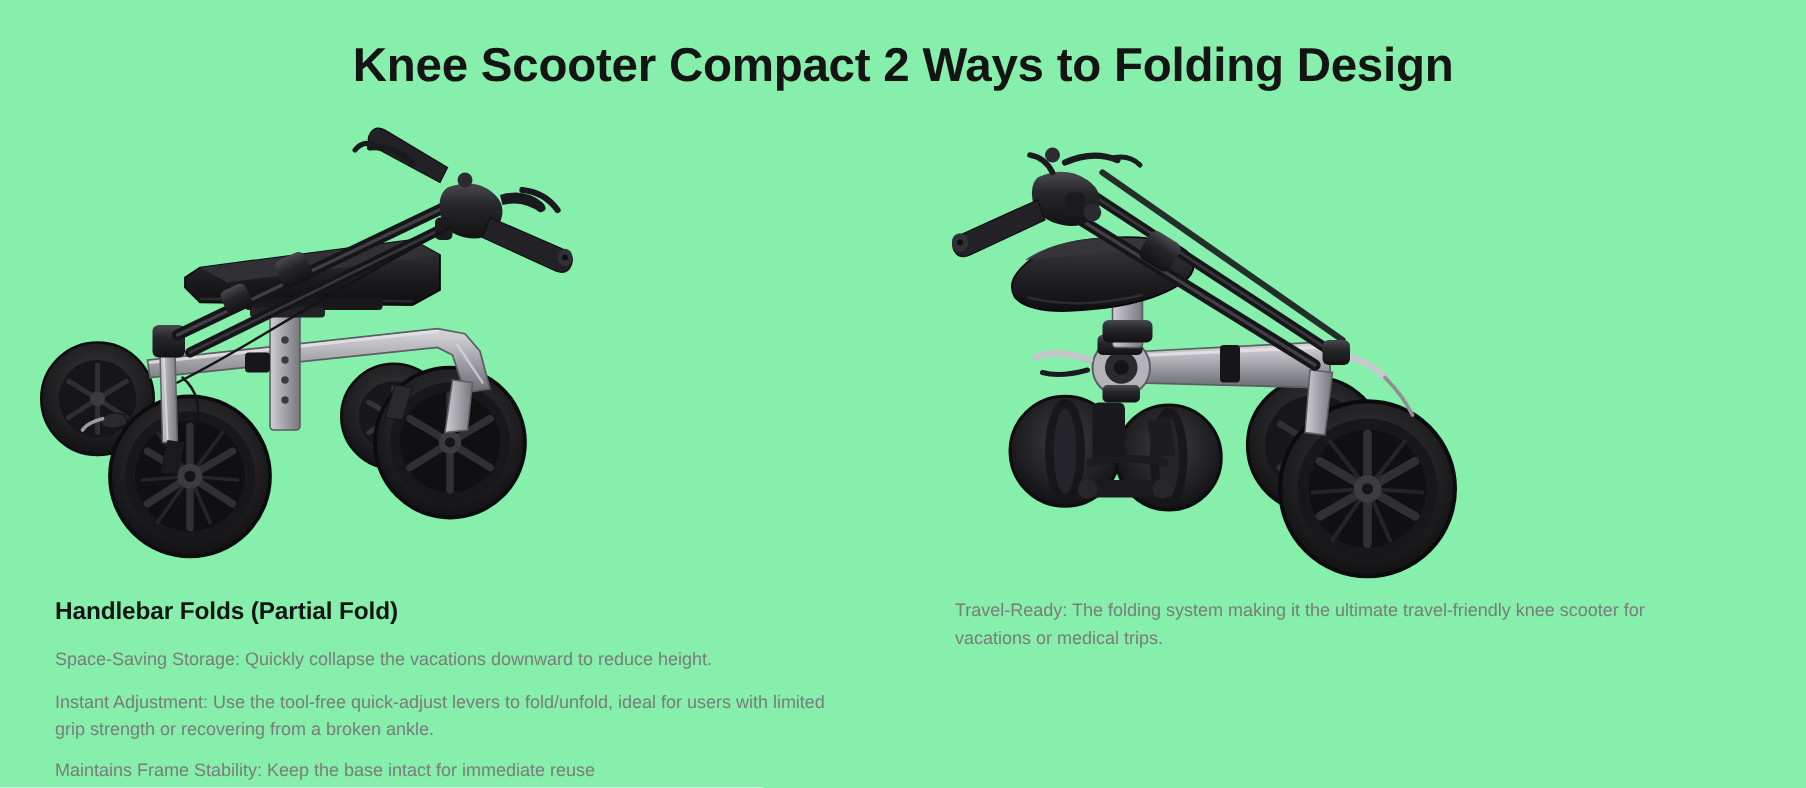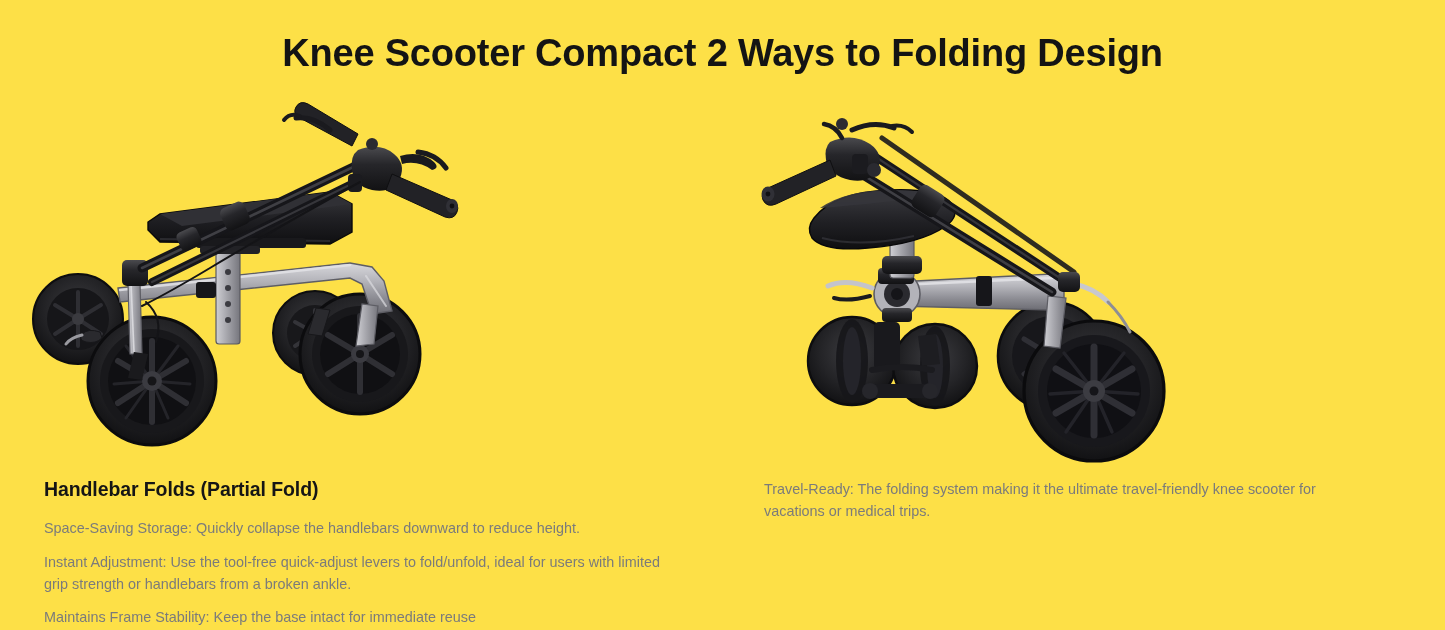--- a/index.html
+++ b/index.html
@@ -13,21 +13,21 @@
     height: 630px;
     font-family: "Liberation Sans", "DejaVu Sans", sans-serif;
     overflow: hidden;
     position: relative;
   }
 
   .page {
     width: 1445px;
     height: 630px;
     position: relative;
-    background: #fde047;
+    background: #86efac;
   }
 
   .page-title {
     position: absolute;
     top: 32px;
     left: 0;
     width: 1445px;
     text-align: center;
     font-size: 38px;
     font-weight: 700;
@@ -291,22 +291,22 @@
               <path d="M146 206 q18 16 10 40"></path>
             </g>
 
             <rect x="196" y="186" width="20" height="16" rx="3" fill="#17171a"></rect>
           </g>
         </svg>
       </div>
 
       <div class="textblock">
         <h3 class="section-heading">Handlebar Folds (Partial Fold)</h3>
-        <p class="bullet">Space-Saving Storage: Quickly collapse the handlebars downward to reduce height.</p>
-        <p class="bullet">Instant Adjustment: Use the tool-free quick-adjust levers to fold/unfold, ideal for users with limited grip strength or handlebars from a broken ankle.</p>
+        <p class="bullet">Space-Saving Storage: Quickly collapse the vacations downward to reduce height.</p>
+        <p class="bullet">Instant Adjustment: Use the tool-free quick-adjust levers to fold/unfold, ideal for users with limited grip strength or recovering from a broken ankle.</p>
         <p class="bullet">Maintains Frame Stability: Keep the base intact for immediate reuse</p>
       </div>
     </div>
 
     <div class="column right">
 
       <div class="figure">
         <svg viewBox="0 0 722 372" xmlns="http://www.w3.org/2000/svg">
           <defs>
             <linearGradient id="tubeR" x1="0" y1="0" x2="0" y2="1">

